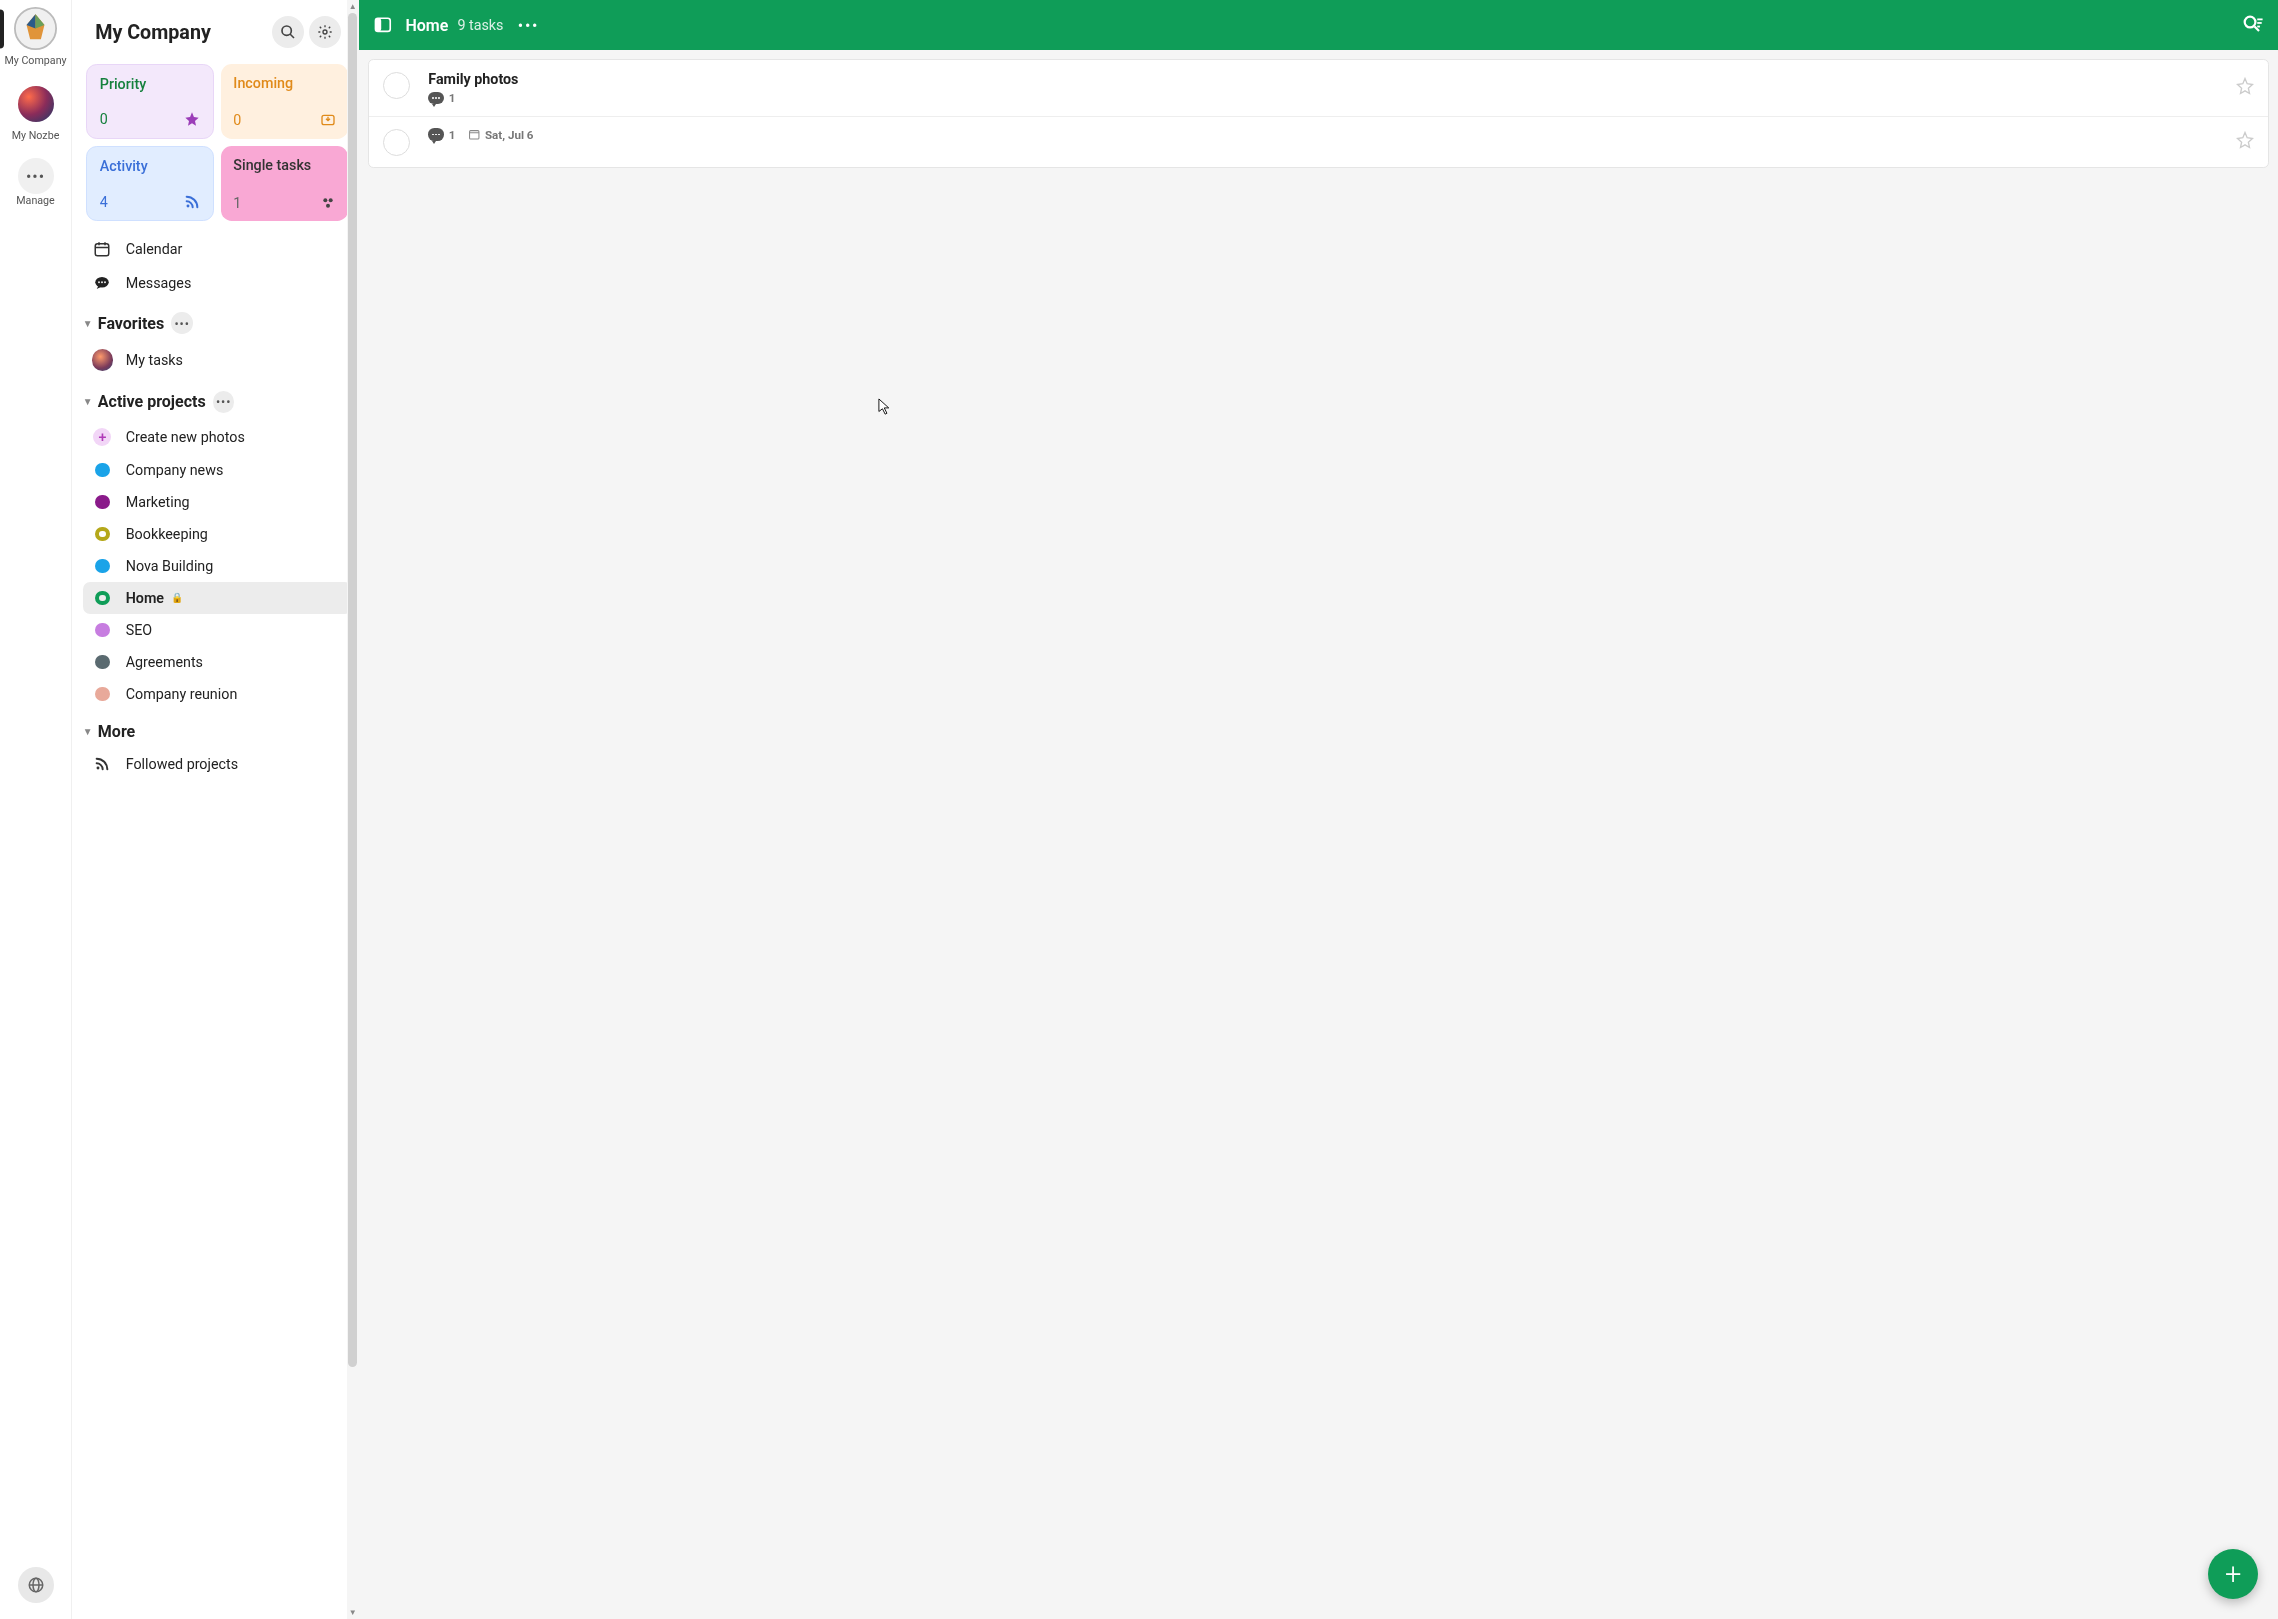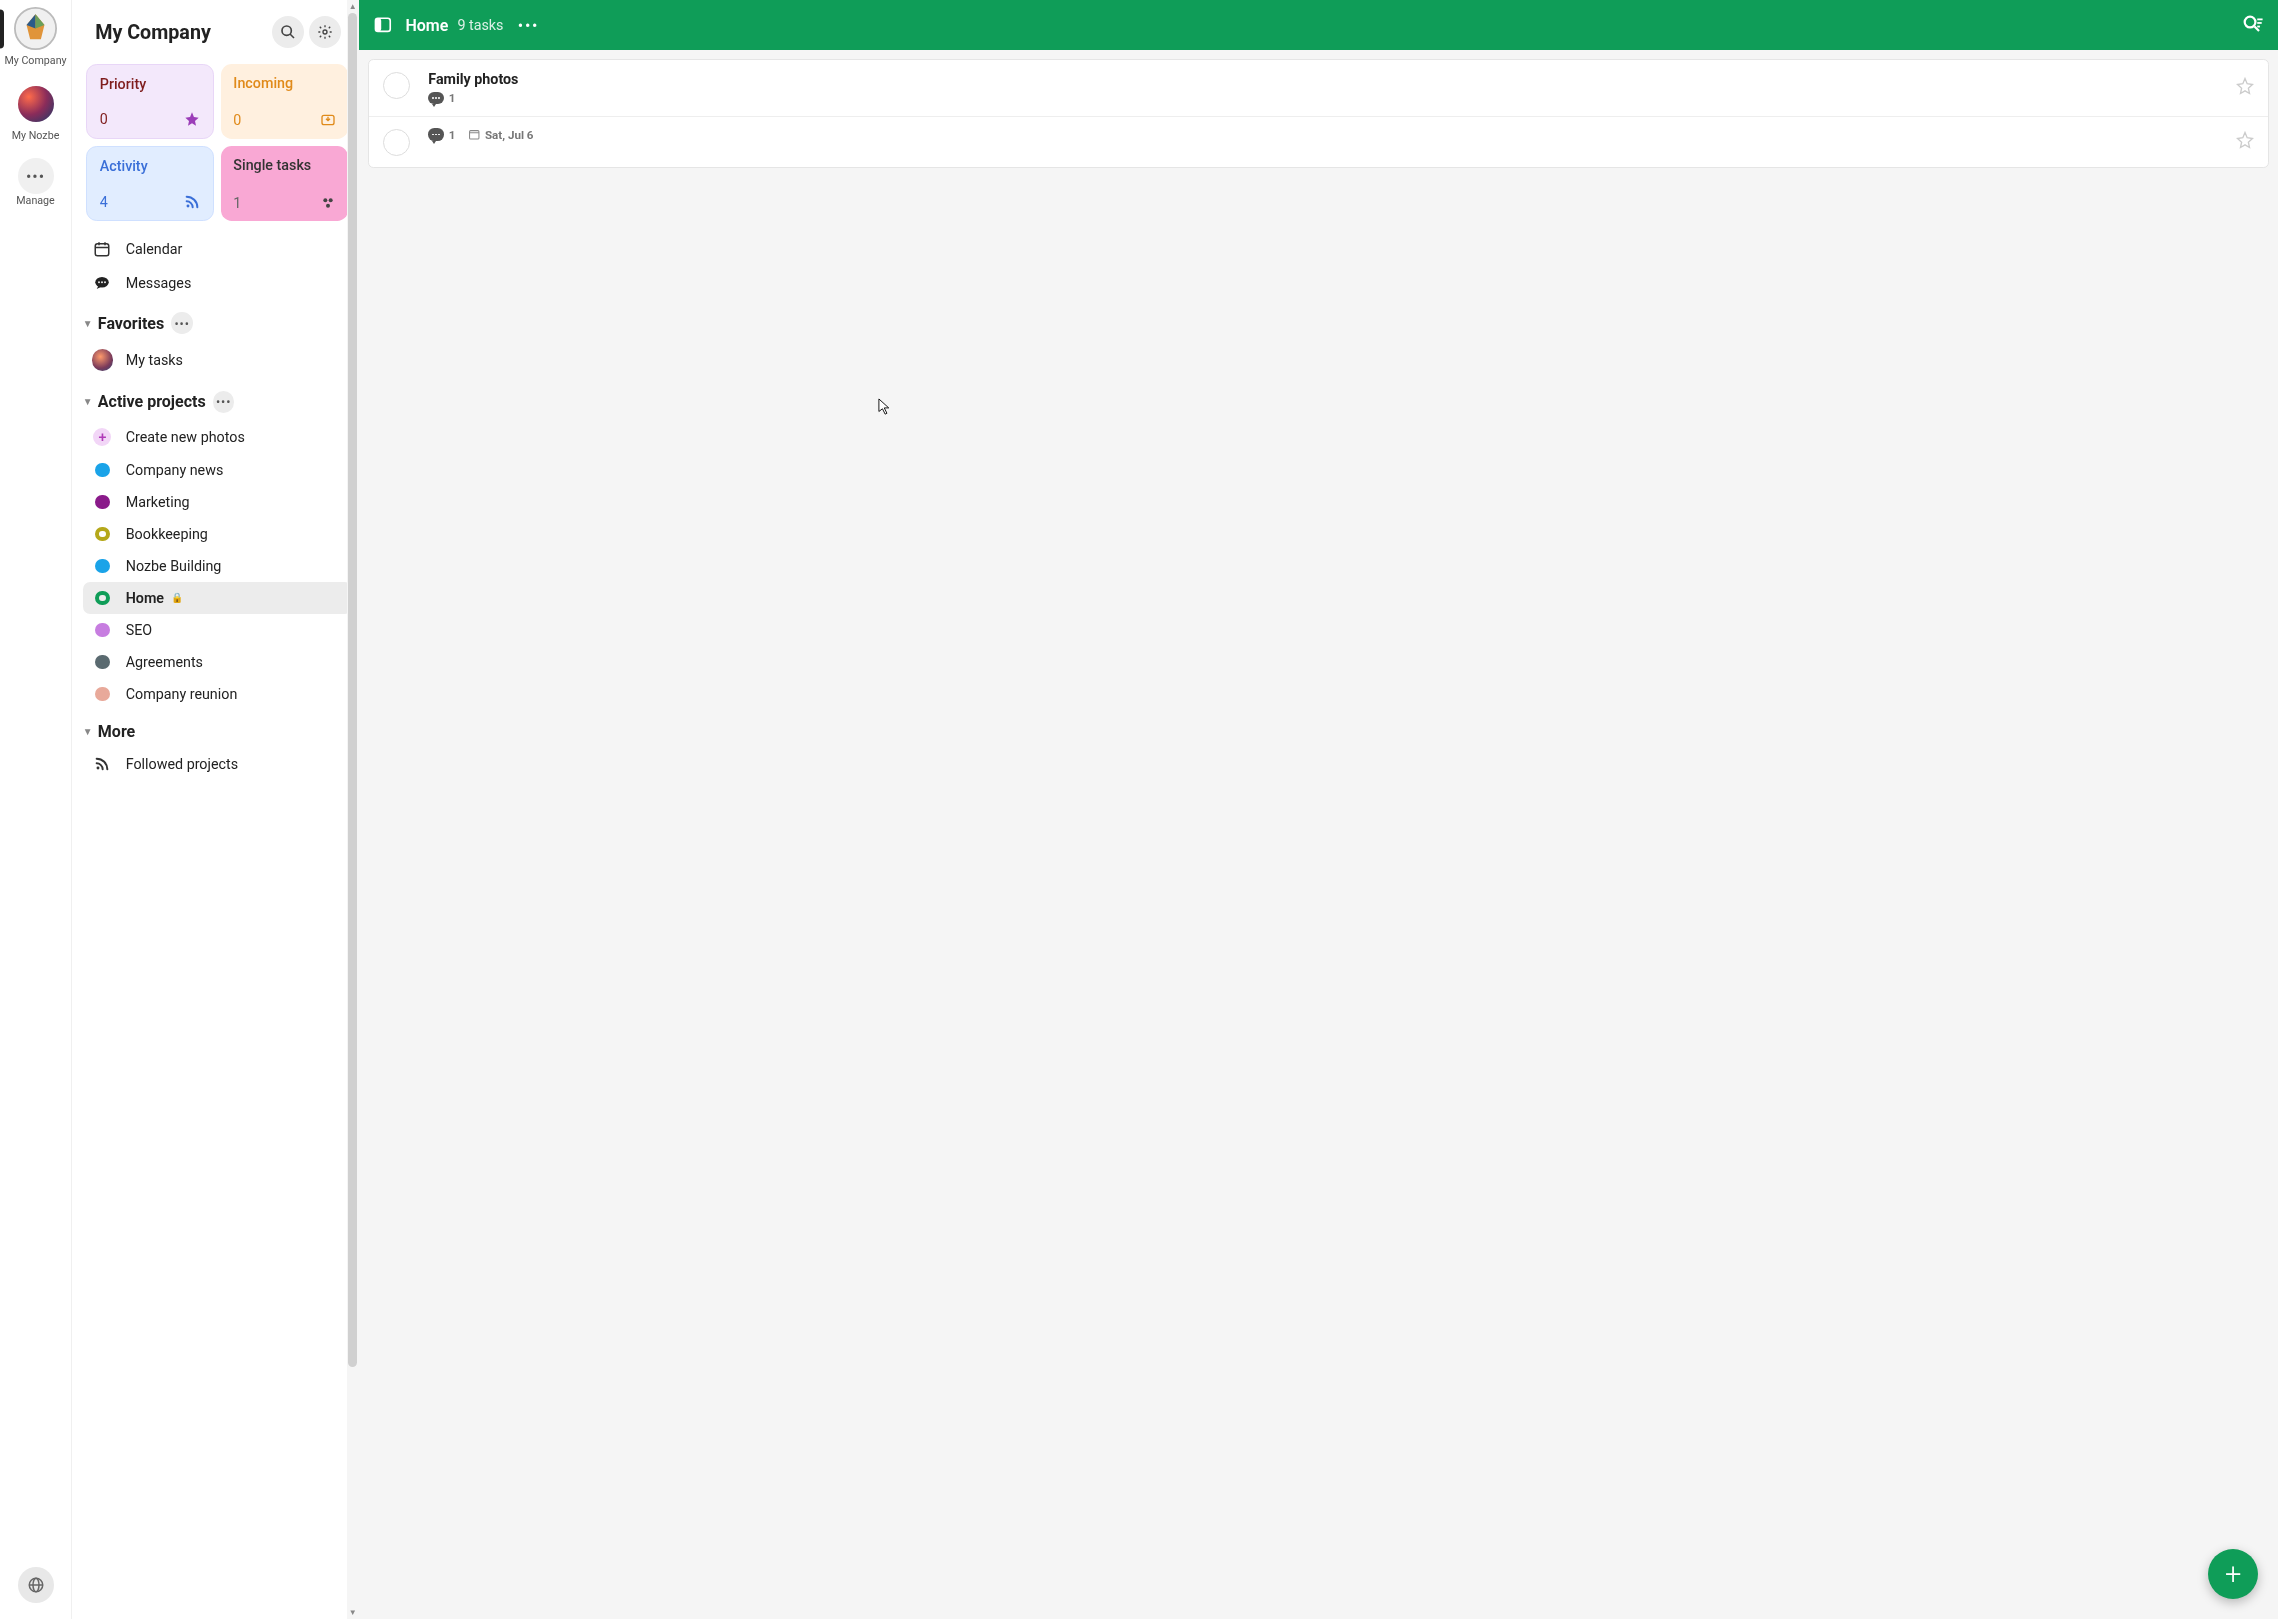--- a/index.html
+++ b/index.html
@@ -23,21 +23,21 @@
 .sidebar-title { font-size: 19.7px; font-weight: 700; flex: 1; }
 .icon-btn { width: 32px; height: 32px; border-radius: 50%; background: #ececec; display: flex; align-items: center; justify-content: center; cursor: pointer; margin-left: 5.4px; }
 
 
 .cards { display: grid; grid-template-columns: 1fr 1fr; gap: 7.2px; padding: 0 3.6px; margin-bottom: 10.7px; }
 .card { border-radius: 10.7px; padding: 10.7px 12.5px; cursor: pointer; display: flex; flex-direction: column; height: 75px; }
 .card-title { font-size: 14.3px; font-weight: 500; margin-bottom: 9px; }
 .card-bottom { display: flex; align-items: center; justify-content: space-between; margin-top: auto; }
 .card-count { font-size: 14.3px; }
 .card.priority { background: #f3e8fb; border: 1.8px solid #e8d6f7; }
-.card.priority .card-title, .card.priority .card-count { color: #7f1d1d; }
+.card.priority .card-title, .card.priority .card-count { color: #15803d; }
 .card.incoming { background: #fff0df; }
 .card.incoming .card-title, .card.incoming .card-count { color: #e08a1a; }
 .card.activity { background: #e1edff; border: 1.8px solid #cfe0ff; }
 .card.activity .card-title, .card.activity .card-count { color: #3a6fd8; }
 .card.single { background: #f9a8d4; }
 .card.single .card-title { color: #333; }
 .card.single .card-count { color: #666; }
 
 
 .nav-item { display: flex; align-items: center; padding: 8px 9px; cursor: pointer; border-radius: 7.2px; font-size: 14.3px; }
@@ -246,21 +246,21 @@
         <div class="nav-item">
           <div class="nav-item-icon">
             <div style="width: 14.3px; height: 14.3px; border-radius: 50%; border: 4.5px solid rgb(181, 168, 26); box-sizing: border-box;"></div>
           </div>
           <div class="nav-item-label">Bookkeeping</div>
         </div>
         <div class="nav-item">
           <div class="nav-item-icon">
             <div class="dot" style="background: rgb(26, 163, 232);"></div>
           </div>
-          <div class="nav-item-label">Nozbe Building</div>
+          <div class="nav-item-label">Nova Building</div>
         </div>
         <div class="nav-item active">
           <div class="nav-item-icon">
             <div style="width: 14.3px; height: 14.3px; border-radius: 50%; border: 4.5px solid rgb(15, 157, 88); box-sizing: border-box;"></div>
           </div>
           <div class="nav-item-label" style="font-weight: 600;">Home</div>
           <span class="lock-icon">🔒</span>
         </div>
         <div class="nav-item">
           <div class="nav-item-icon">

